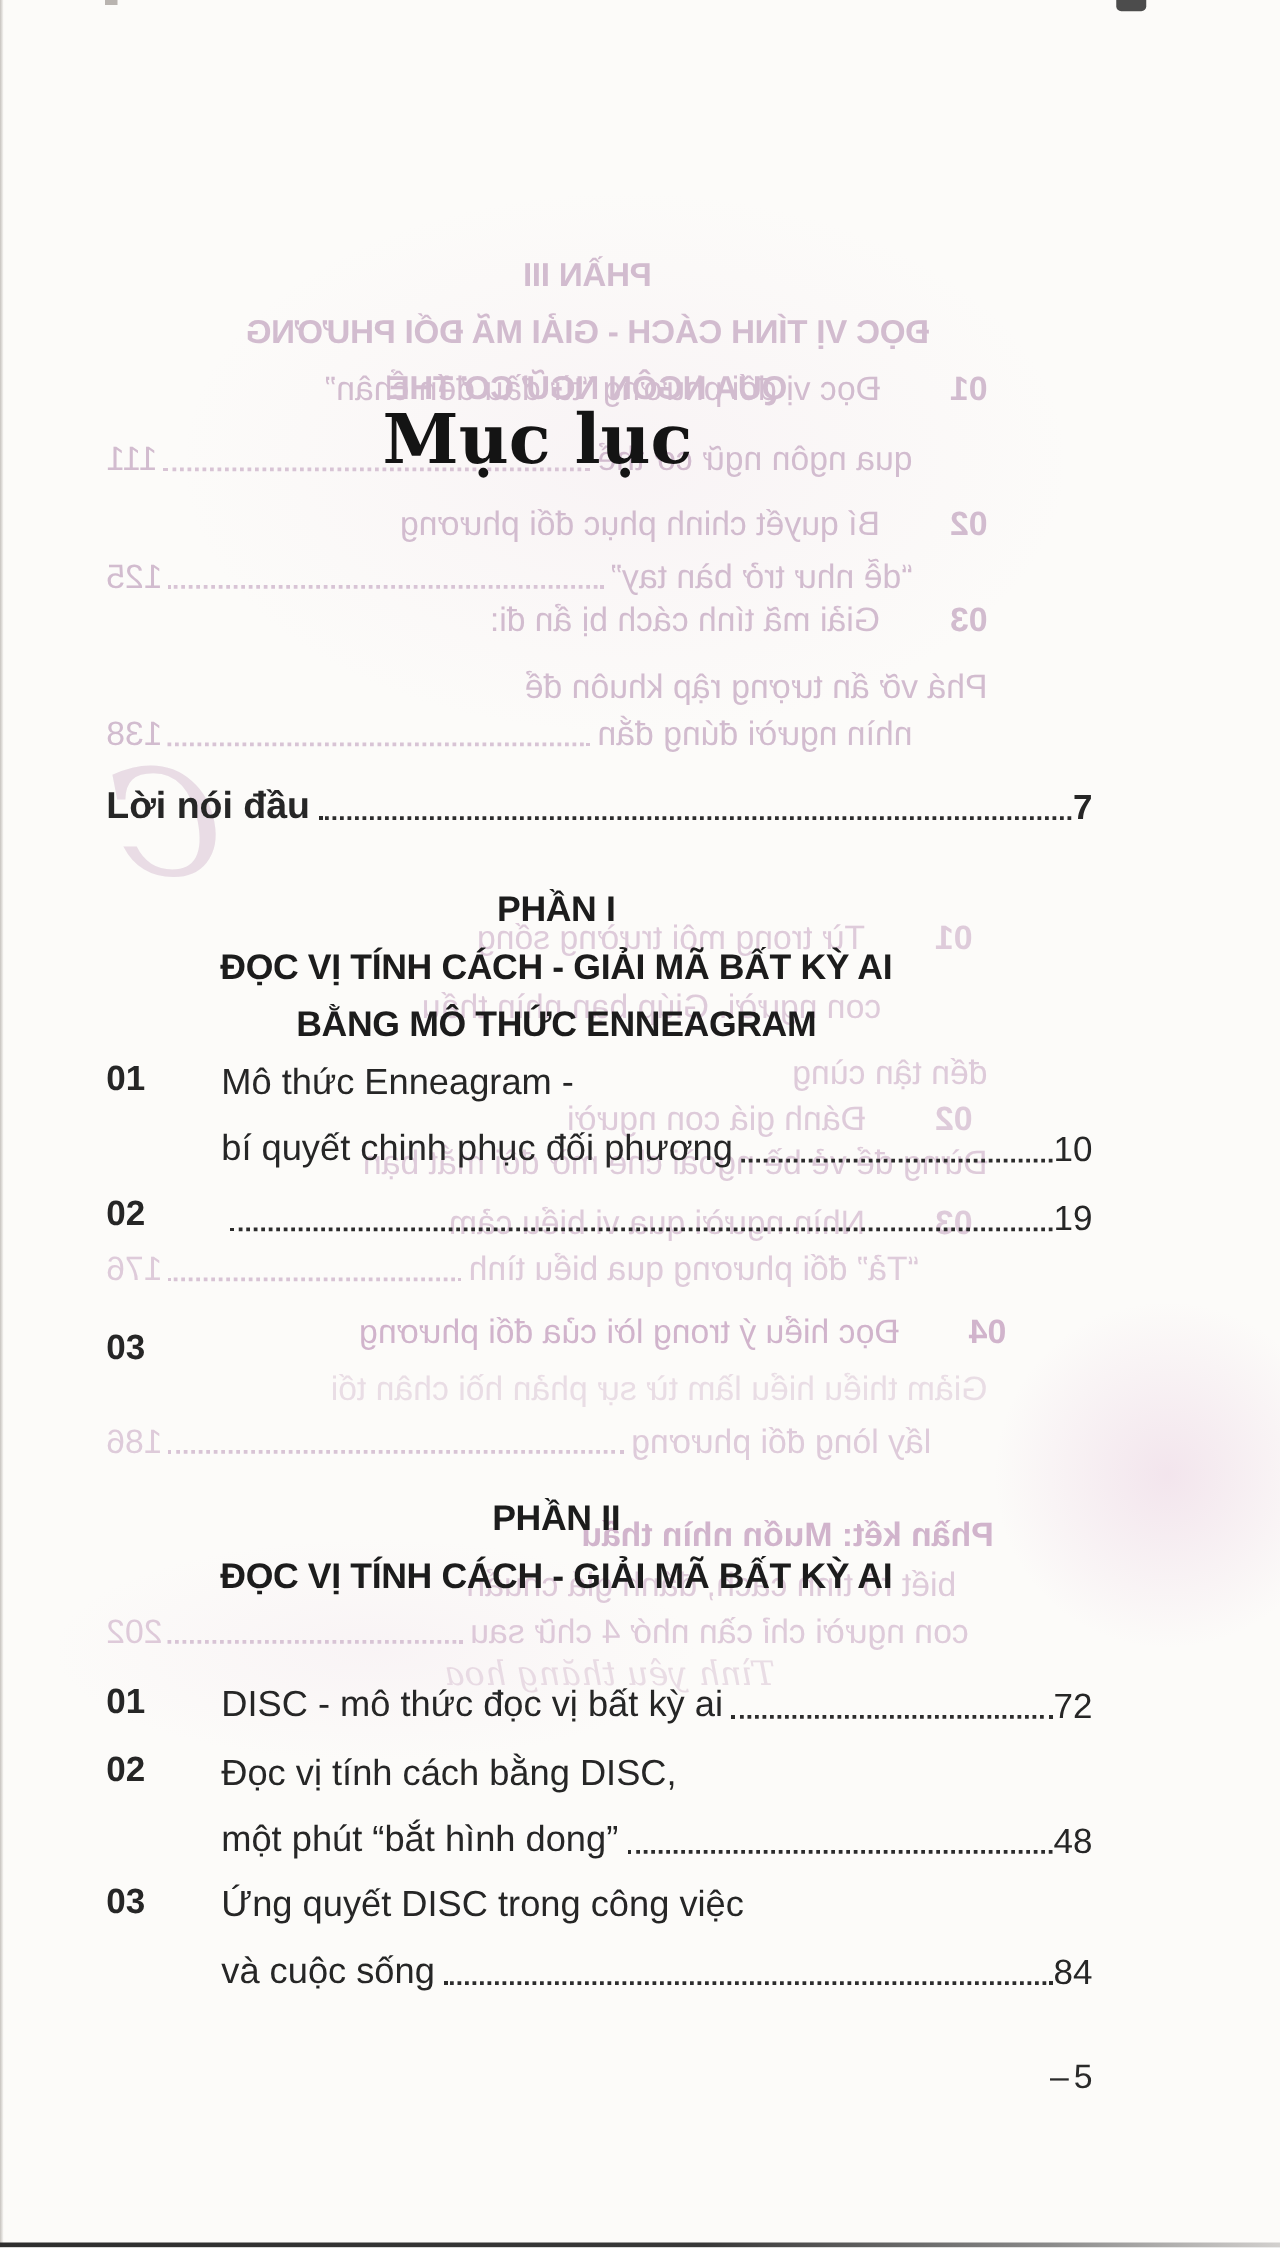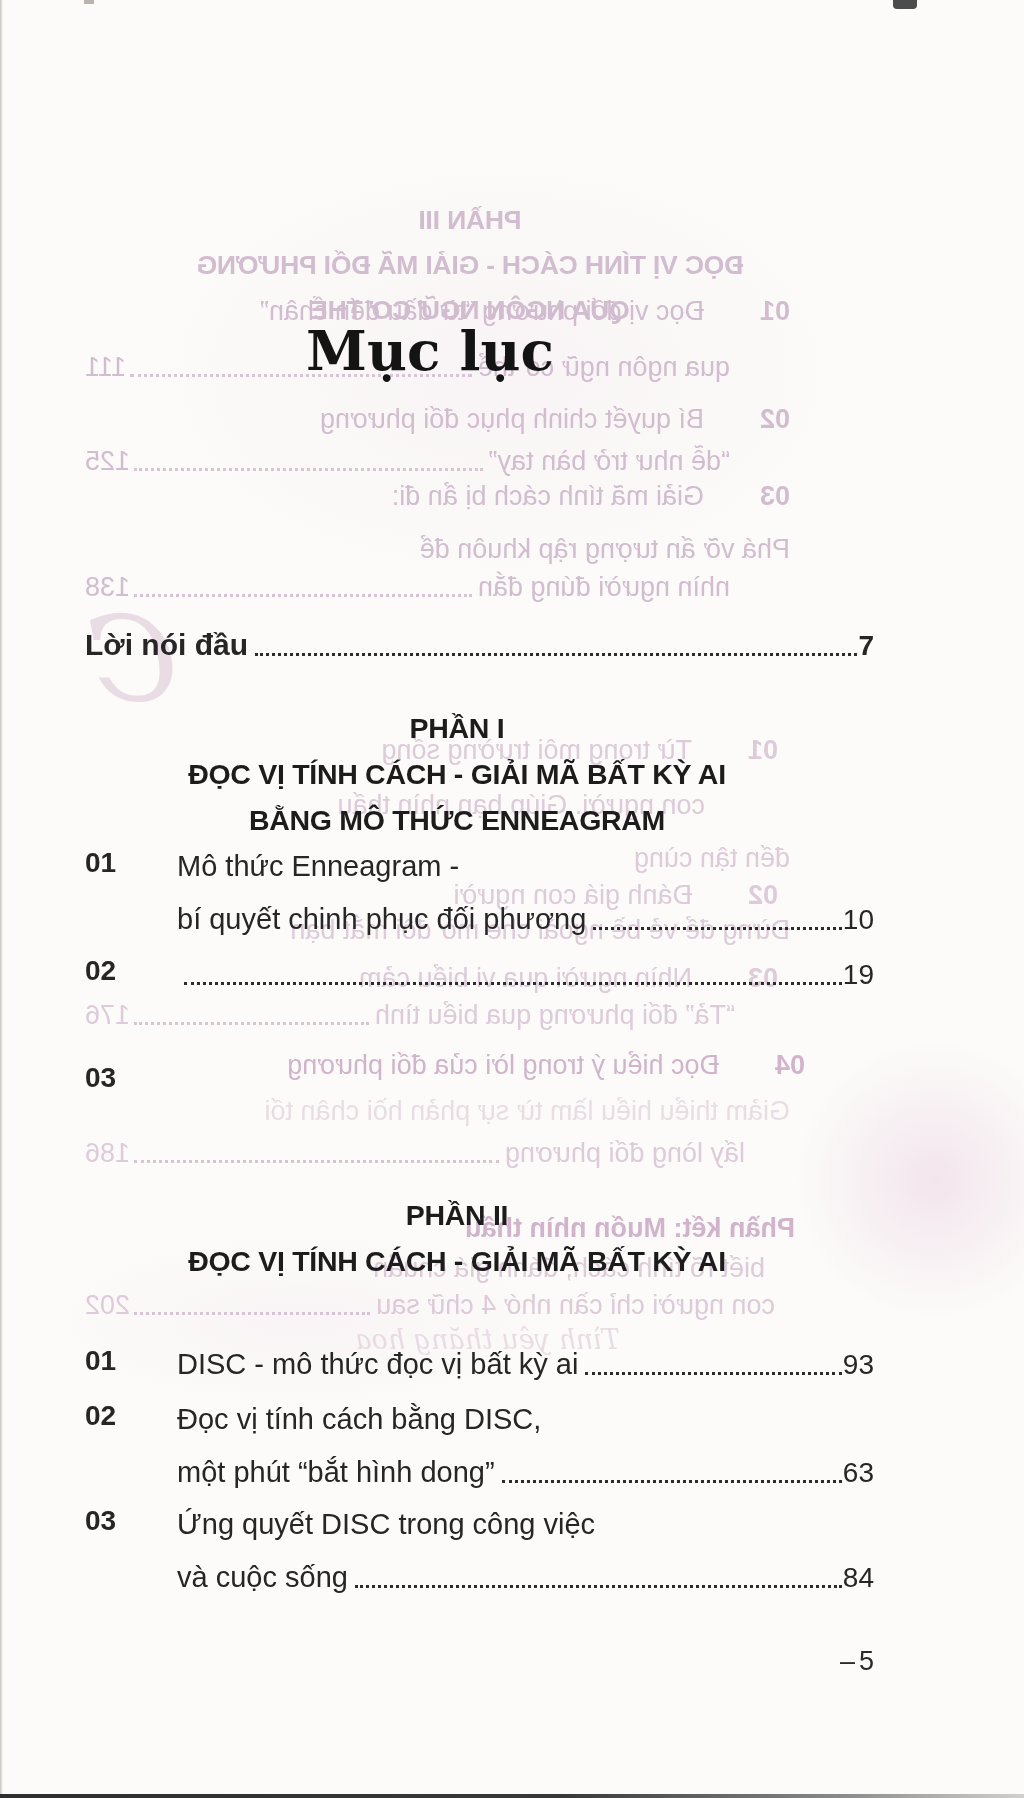--- a/index.html
+++ b/index.html
@@ -44,21 +44,21 @@
     color:rgba(214,190,210,.5);transform:scaleX(-1);}
 
   
   .title{position:absolute;left:0;top:318px;width:860px;text-align:center;
     font-family:"DejaVu Serif","Liberation Serif",serif;font-weight:600;
     font-size:55px;line-height:66px;color:#141414;}
   .row{position:absolute;display:flex;align-items:flex-end;font-weight:bold;}
   .preface{left:85px;top:628px;width:789px;font-size:30px;}
   .leader{flex:1;border-bottom:3.2px dotted #2c2c2c;margin:0 1px 6px 7px;min-width:20px;}
   .pg{font-size:28px;flex:none;}
-  .sec-head{position:absolute;left:85px;width:744px;text-align:center;
+  .sec-head{position:absolute;left:73px;width:744px;text-align:center;
     font-weight:bold;font-size:28.5px;line-height:46px;letter-spacing:-.3px;color:#1c1c1c;}
   .item{position:absolute;left:85px;width:789px;display:flex;align-items:flex-start;font-size:29px;}
   .item .num{width:92px;flex:none;font-weight:bold;font-size:28px;padding-top:17px;}
   .item .lines{flex:1;display:flex;flex-direction:column;}
   .item .line{height:53px;display:flex;align-items:flex-end;}
   .footer-num{position:absolute;right:146px;top:1646px;font-size:27px;
     letter-spacing:4px;color:#2a2a2a;}
 </style>
 </head>
 <body>
@@ -215,35 +215,35 @@
     <div>PHẦN II</div>
     <div>ĐỌC VỊ TÍNH CÁCH - GIẢI MÃ BẤT KỲ AI</div>
   </div>
 
   <div class="item" style="top:1328px">
     <span class="num">01</span>
     <div class="lines">
       <div class="line">
         <span>DISC - mô thức đọc vị bất kỳ ai</span>
         <span class="leader"></span>
-        <span class="pg">93</span>
+        <span class="pg">72</span>
       </div>
     </div>
   </div>
 
   <div class="item" style="top:1383px">
     <span class="num">02</span>
     <div class="lines">
       <div class="line">
           <span>Đọc vị tính cách bằng DISC,</span>
         </div>
       <div class="line">
         <span>một phút “bắt hình dong”</span>
         <span class="leader"></span>
-        <span class="pg">63</span>
+        <span class="pg">48</span>
       </div>
     </div>
   </div>
 
   <div class="item" style="top:1488px">
     <span class="num">03</span>
     <div class="lines">
       <div class="line">
           <span>Ứng quyết DISC trong công việc</span>
         </div>

